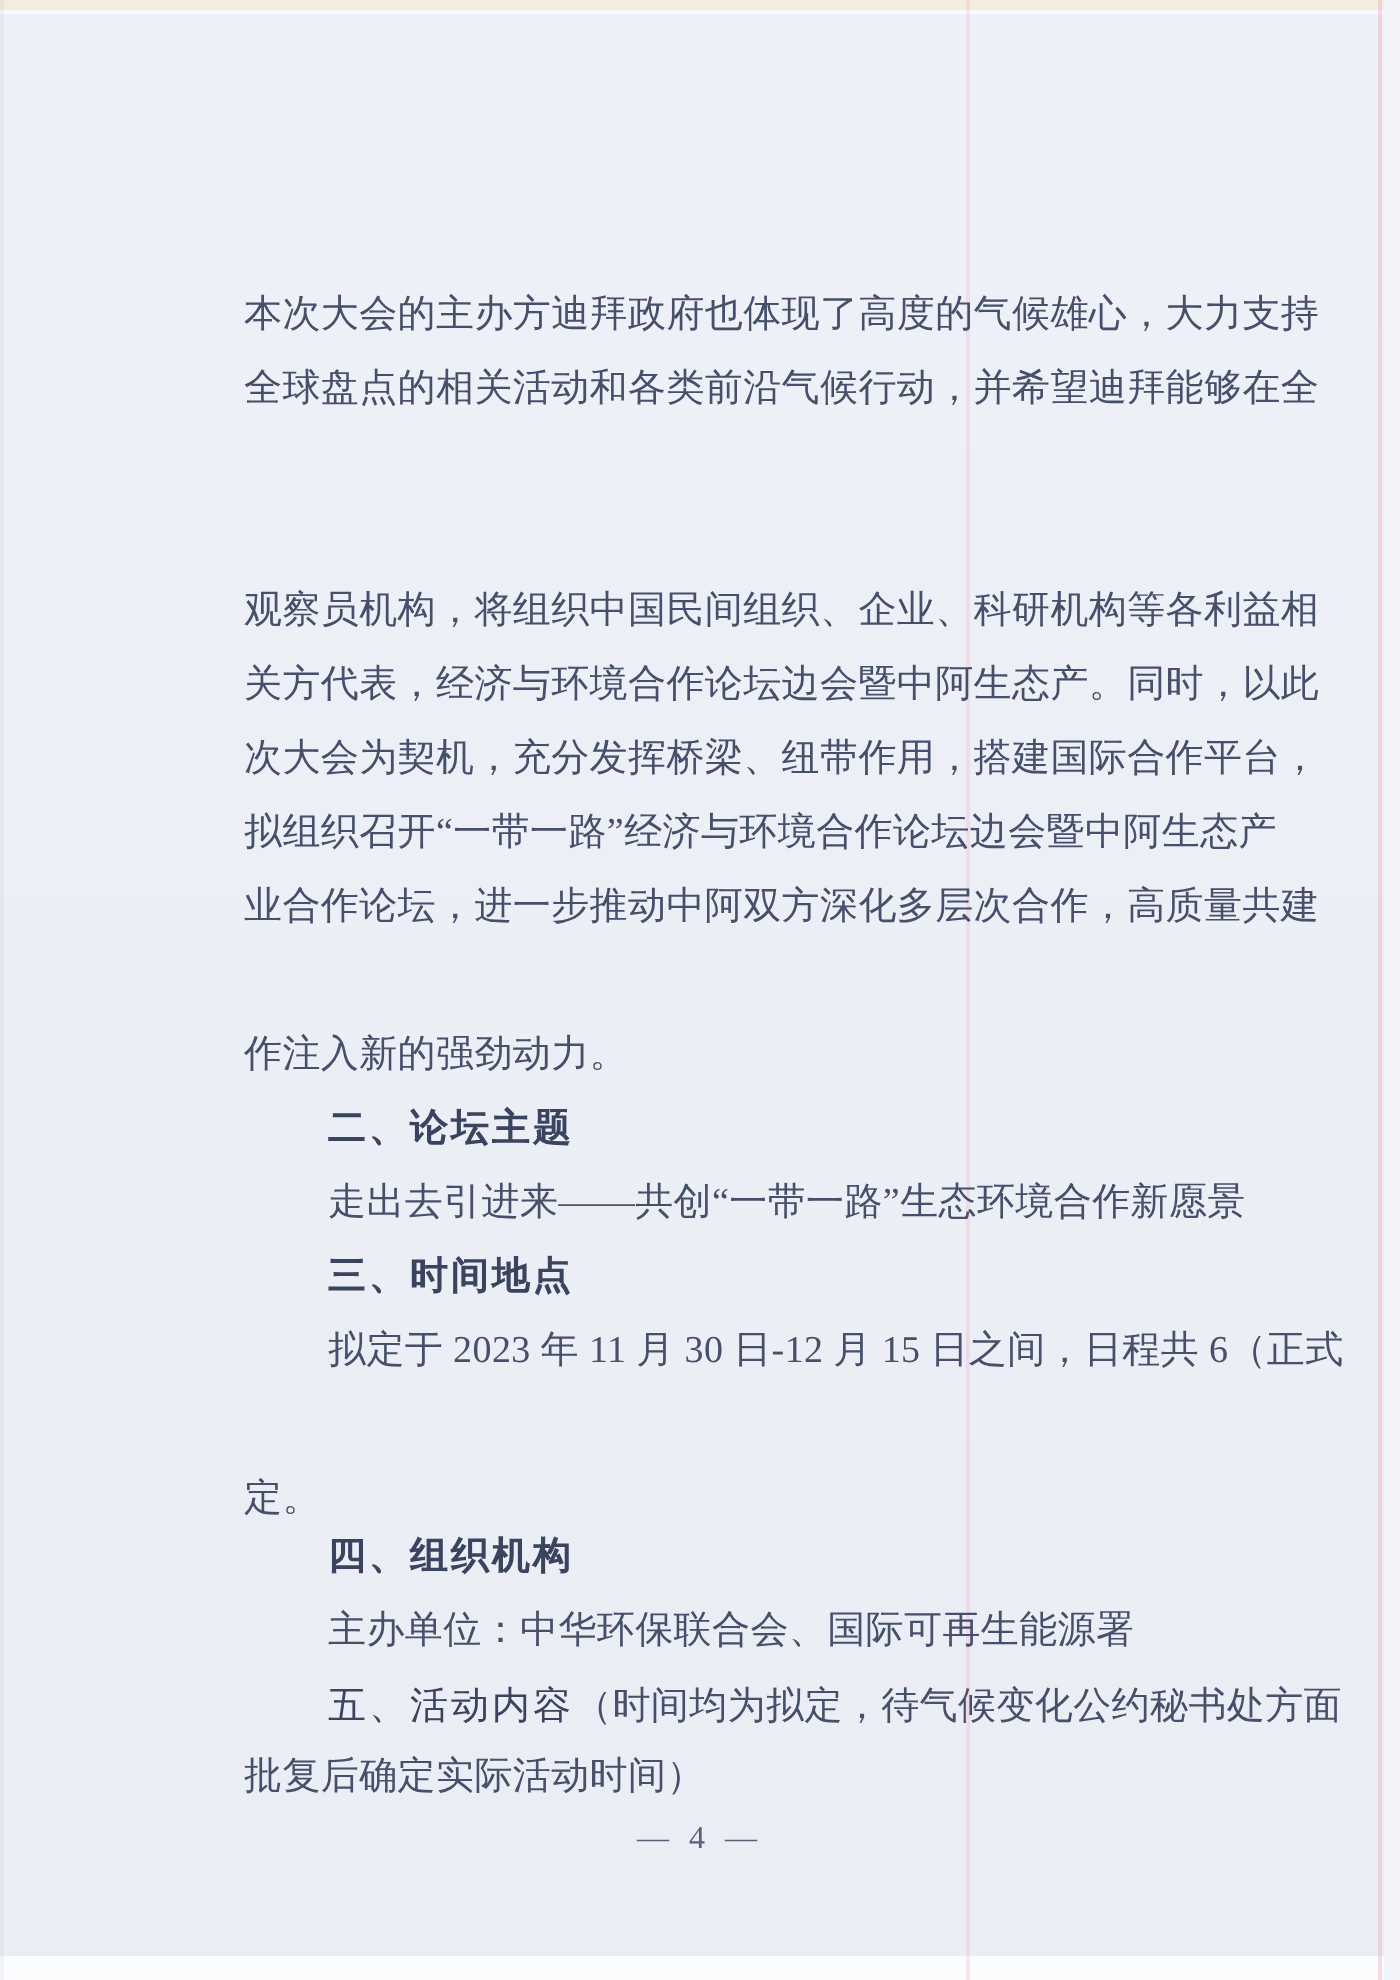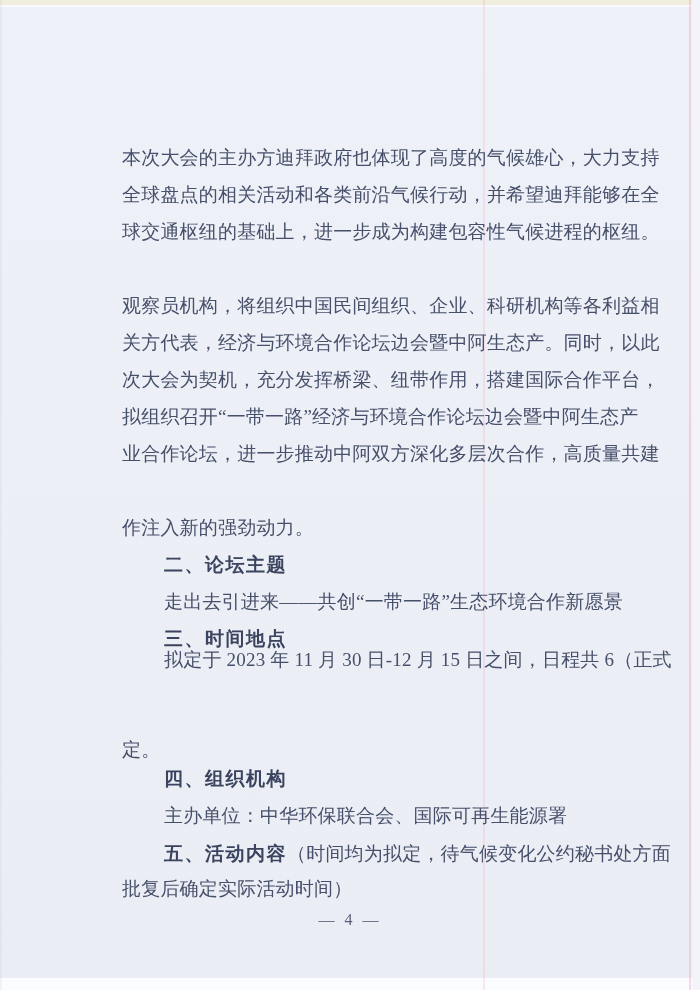--- a/index.html
+++ b/index.html
@@ -57,21 +57,21 @@
     color: var(--text);
     margin-left: 40px;
   }
   .indent { left: 124px; }
   .heading {
     font-weight: bold;
     color: var(--heading);
     letter-spacing: 1.5px;
   }
   .heading-inline {
-    font-weight: bold;
+    font-weight: normal;
     color: var(--heading);
     letter-spacing: 1.5px;
   }
   .note-inline {
     font-weight: normal;
     color: var(--text);
     letter-spacing: 0.2px;
     text-align: center;
   }
   .footer {
@@ -91,34 +91,33 @@
 
   <div class="edge-top"></div>
   <div class="edge-bottom"></div>
   <div class="edge-right"></div>
   <div class="edge-left"></div>
   <div class="pink-line pink-line-mid"></div>
   <div class="pink-line pink-line-right"></div>
 
   <div class="line" style="top:146px">本次大会的主办方迪拜政府也体现了高度的气候雄心，大力支持</div>
   <div class="line" style="top:183px">全球盘点的相关活动和各类前沿气候行动，并希望迪拜能够在全</div>
-  <div class="line" style="top:220px">球交通枢纽的基础上，进一步成为构建包容性气候进程的枢纽。</div>
 
   <div class="line" style="top:294px">观察员机构，将组织中国民间组织、企业、科研机构等各利益相</div>
   <div class="line" style="top:331px">关方代表，经济与环境合作论坛边会暨中阿生态产。同时，以此</div>
   <div class="line" style="top:368px">次大会为契机，充分发挥桥梁、纽带作用，搭建国际合作平台，</div>
   <div class="line" style="top:442px">业合作论坛，进一步推动中阿双方深化多层次合作，高质量共建</div>
   <div class="line" style="top:405px">拟组织召开“一带一路”经济与环境合作论坛边会暨中阿生态产</div>
   <div class="line" style="top:516px">作注入新的强劲动力。</div>
 
   <div class="line indent heading" style="top:553px">二、论坛主题</div>
   <div class="line indent" style="top:590px">走出去引进来——共创“一带一路”生态环境合作新愿景</div>
 
   <div class="line indent heading" style="top:627px">三、时间地点</div>
-  <div class="line indent" style="top:648px">拟定于 2023 年 11 月 30 日-12 月 15 日之间，日程共 6（正式</div>
+  <div class="line indent" style="top:664px">拟定于 2023 年 11 月 30 日-12 月 15 日之间，日程共 6（正式</div>
   <div class="line" style="top:738px">定。</div>
 
   <div class="line indent heading" style="top:767px">四、组织机构</div>
   <div class="line indent" style="top:804px">主办单位：中华环保联合会、国际可再生能源署</div>
 
   <div class="line indent" style="top:842px">
     <span class="heading-inline">五、活动内容</span><span class="note-inline">（时间均为拟定，待气候变化公约秘书处方面</span>
   </div>
   <div class="line" style="top:877px">批复后确定实际活动时间）</div>
 

